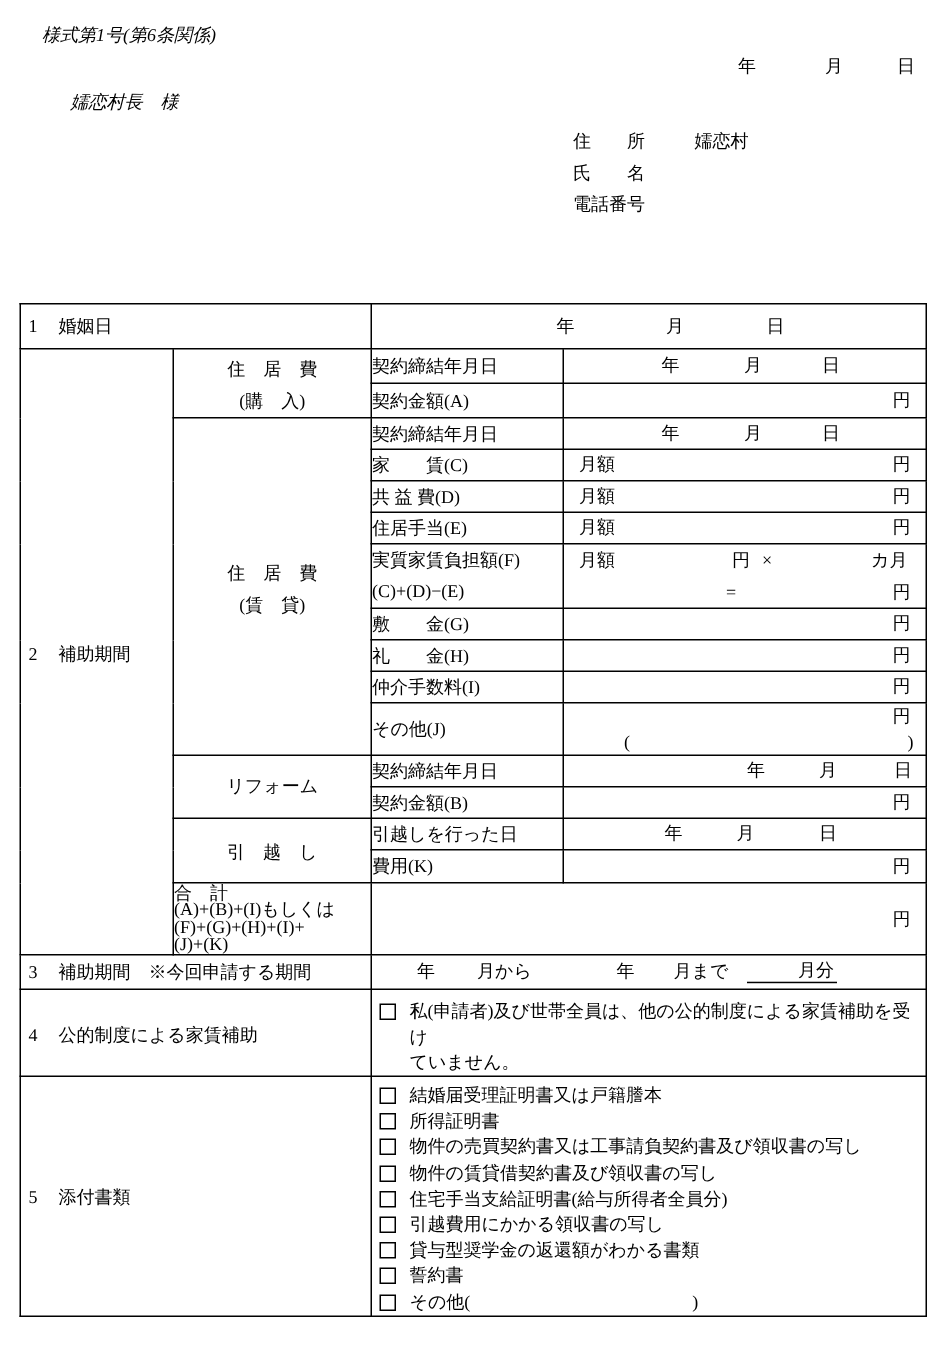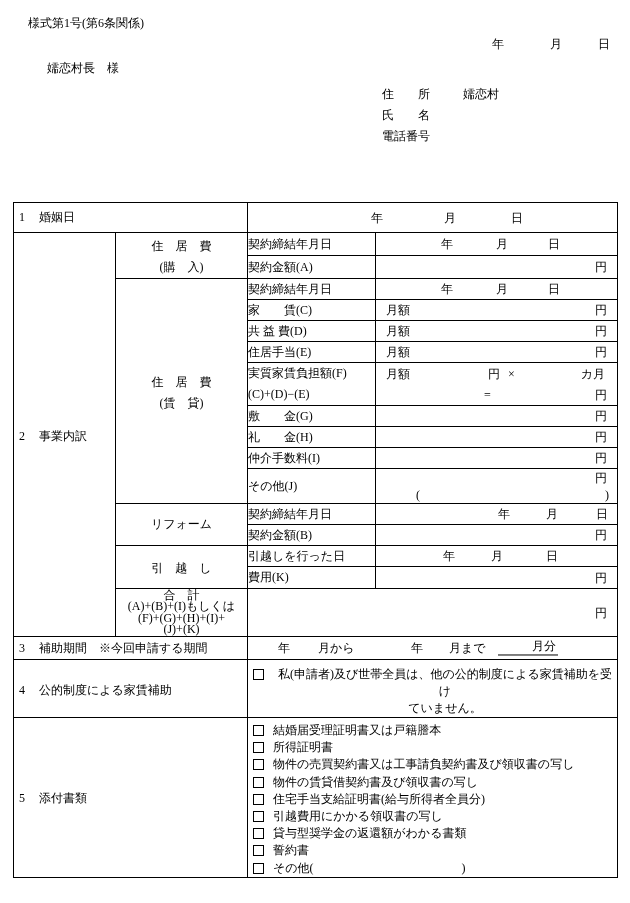--- a/index.html
+++ b/index.html
@@ -1,21 +1,21 @@
 <!DOCTYPE html>
 <html><head>
 <meta charset="utf-8">
 <style>
   html,body{margin:0;padding:0;background:#fff;}
   .page{
     position:relative;width:630px;height:903px;background:#ffffff;color:#000;
     font-family:"Liberation Serif","DejaVu Serif",serif;font-size:12px;
     overflow:hidden;
   }
-  .abs-el{position:absolute;white-space:nowrap;}
+  .abs-el{position:absolute;white-space:nowrap;font-style:italic;}
   .form-number{left:28px;top:15px;}
   .hdr-date span{position:absolute;top:36px;}
   .hd-y{left:492px;} .hd-m{left:550px;} .hd-d{left:598px;}
   .addressee{left:47px;top:60px;}
   .app-line{position:absolute;left:382px;}
   .app-line .app-val{margin-left:33px;}
   .l-addr{top:86px;text-align:center;} .l-name{top:107px;} .l-phone{top:128px;}
   .title{left:0;right:0;top:149px;text-align:center;font-size:13.5px;letter-spacing:0.5px;}
   .intro1{left:23px;top:169px;}
   .intro2{left:25px;top:187px;}
@@ -33,26 +33,26 @@
   td.hcell{padding-left:0;}
   td.vtop{vertical-align:top;}
   td.vtop .cellpad{padding-top:3px;}
   td.cat{text-align:center;line-height:21px;}
   td.item{padding-left:6px;white-space:nowrap;}
   td.item2{padding-left:6px;line-height:21px;vertical-align:top;white-space:nowrap;}
   td.val{position:relative;}
   td.val .a{position:absolute;top:50%;transform:translateY(-50%);white-space:nowrap;}
   td.val .a1{position:absolute;top:25%;transform:translateY(-50%);white-space:nowrap;}
   td.val .a2{position:absolute;top:75%;transform:translateY(-50%);white-space:nowrap;}
-  td.total-label{text-align:center;font-size:10px;line-height:11.5px;padding:1px 0;}
+  td.total-label{font-size:10px;line-height:11.5px;padding:1px 0;}
   .mline{display:inline-block;position:absolute;top:50%;transform:translateY(-56%);
     left:250px;width:58px;border-bottom:1px solid #000;text-align:right;padding:0 2px 1px 0;height:15px;}
   .cbx{display:inline-block;width:9px;height:9px;border:1px solid #000;background:#fff;flex:none;}
   td.chk-cell{vertical-align:top;}
-  .r4-flex{display:flex;align-items:flex-start;padding:6px 0 0 5px;text-align:center;}
+  .r4-flex{display:flex;align-items:flex-start;padding:6px 0 0 5px;}
   .r4-flex .cbx{margin-top:3px;}
   .r4-text{margin-left:9px;line-height:17px;}
   td.att-cell{vertical-align:top;}
   .att-list{padding-top:4px;}
   .att-item{display:flex;align-items:center;height:17.2px;padding-left:5px;}
   .att-item .att-text{margin-left:9px;white-space:nowrap;}
   .paren-gap{display:inline-block;width:148px;}
 </style>
 </head>
 <body>
@@ -91,21 +91,21 @@
       <td colspan="2" class="hcell"><span class="num">1</span><span>婚姻日</span></td>
       <td colspan="2" class="val">
         <span class="a" style="left:123px">年</span>
         <span class="a" style="left:196px">月</span>
         <span class="a" style="left:263px">日</span>
       </td>
     </tr>
 
     <tr style="height:21px">
       <td rowspan="16" class="hcell vtop">
-            <div class="cellpad"><span class="num">2</span><span>事業内訳</span></div>
+            <div class="cellpad"><span class="num">2</span><span>補助期間</span></div>
           </td>
       <td rowspan="2" class="cat vtop">
             <div class="cellpad"><span>住　居　費</span><br><span>(購　入)</span></div>
           </td>
       <td class="item">契約締結年月日</td>
       <td class="val">
         <span class="a" style="left:65px">年</span>
         <span class="a" style="left:120px">月</span>
         <span class="a" style="left:172px">日</span>
       </td>

